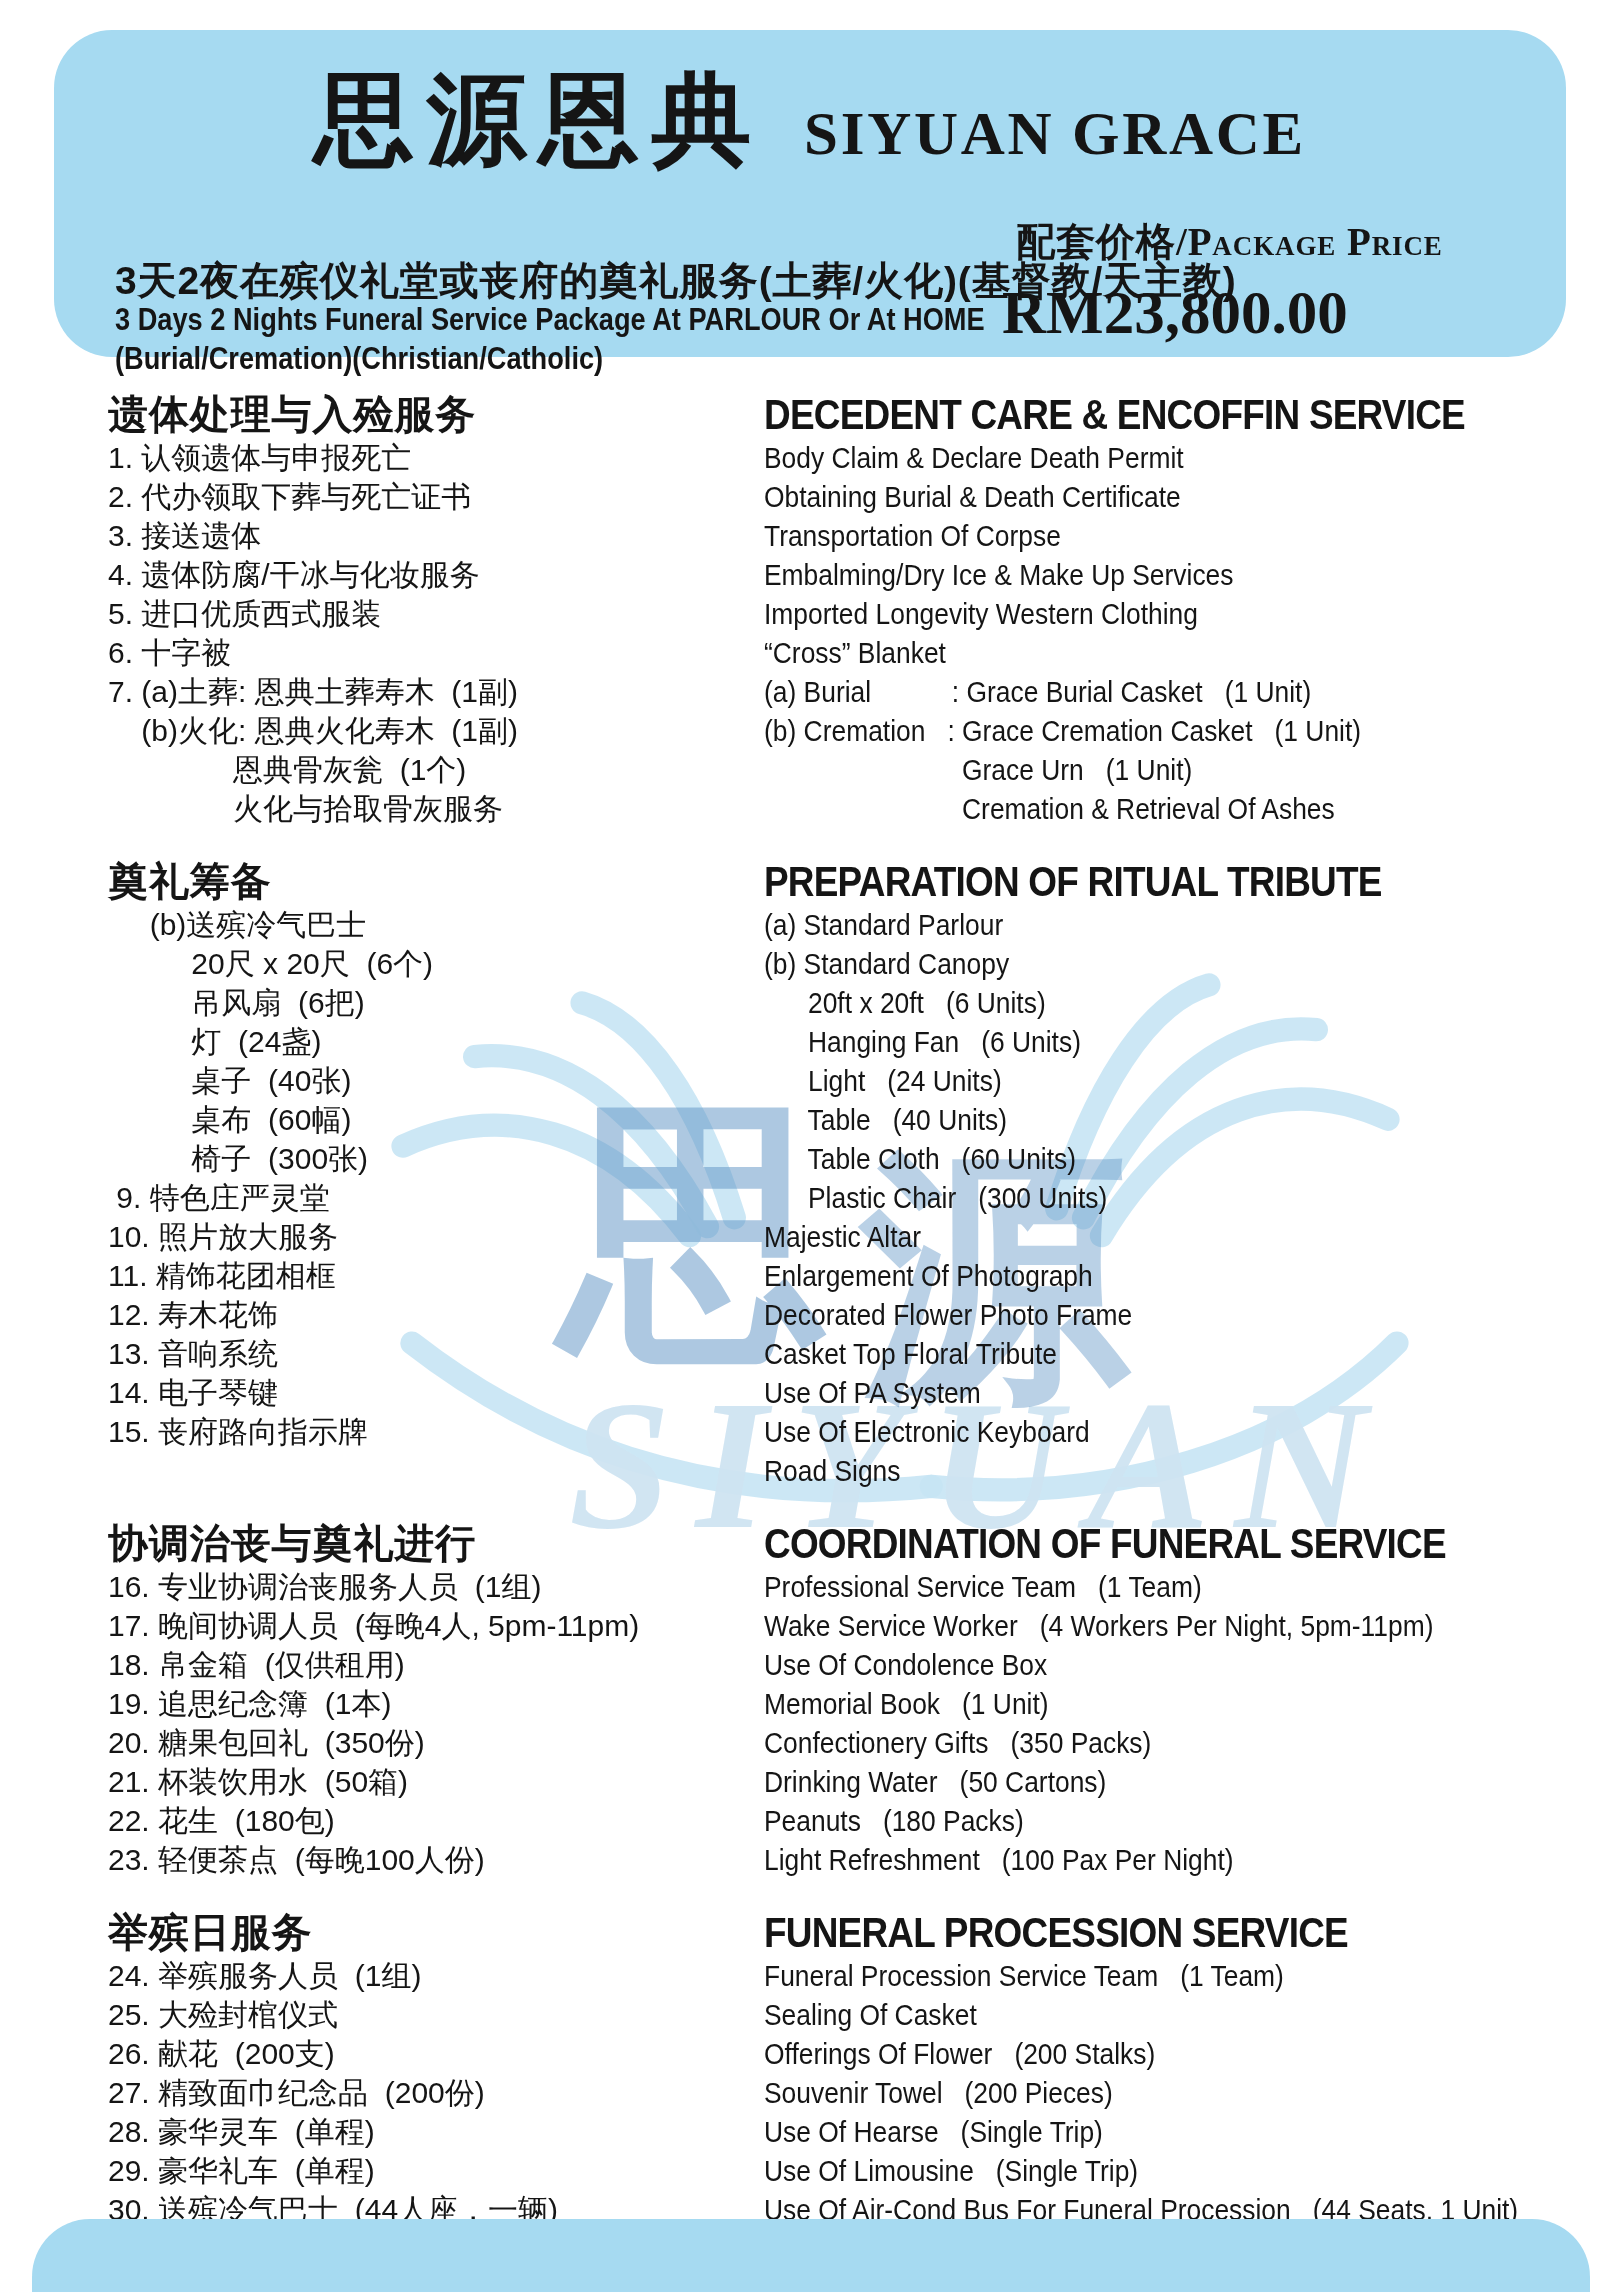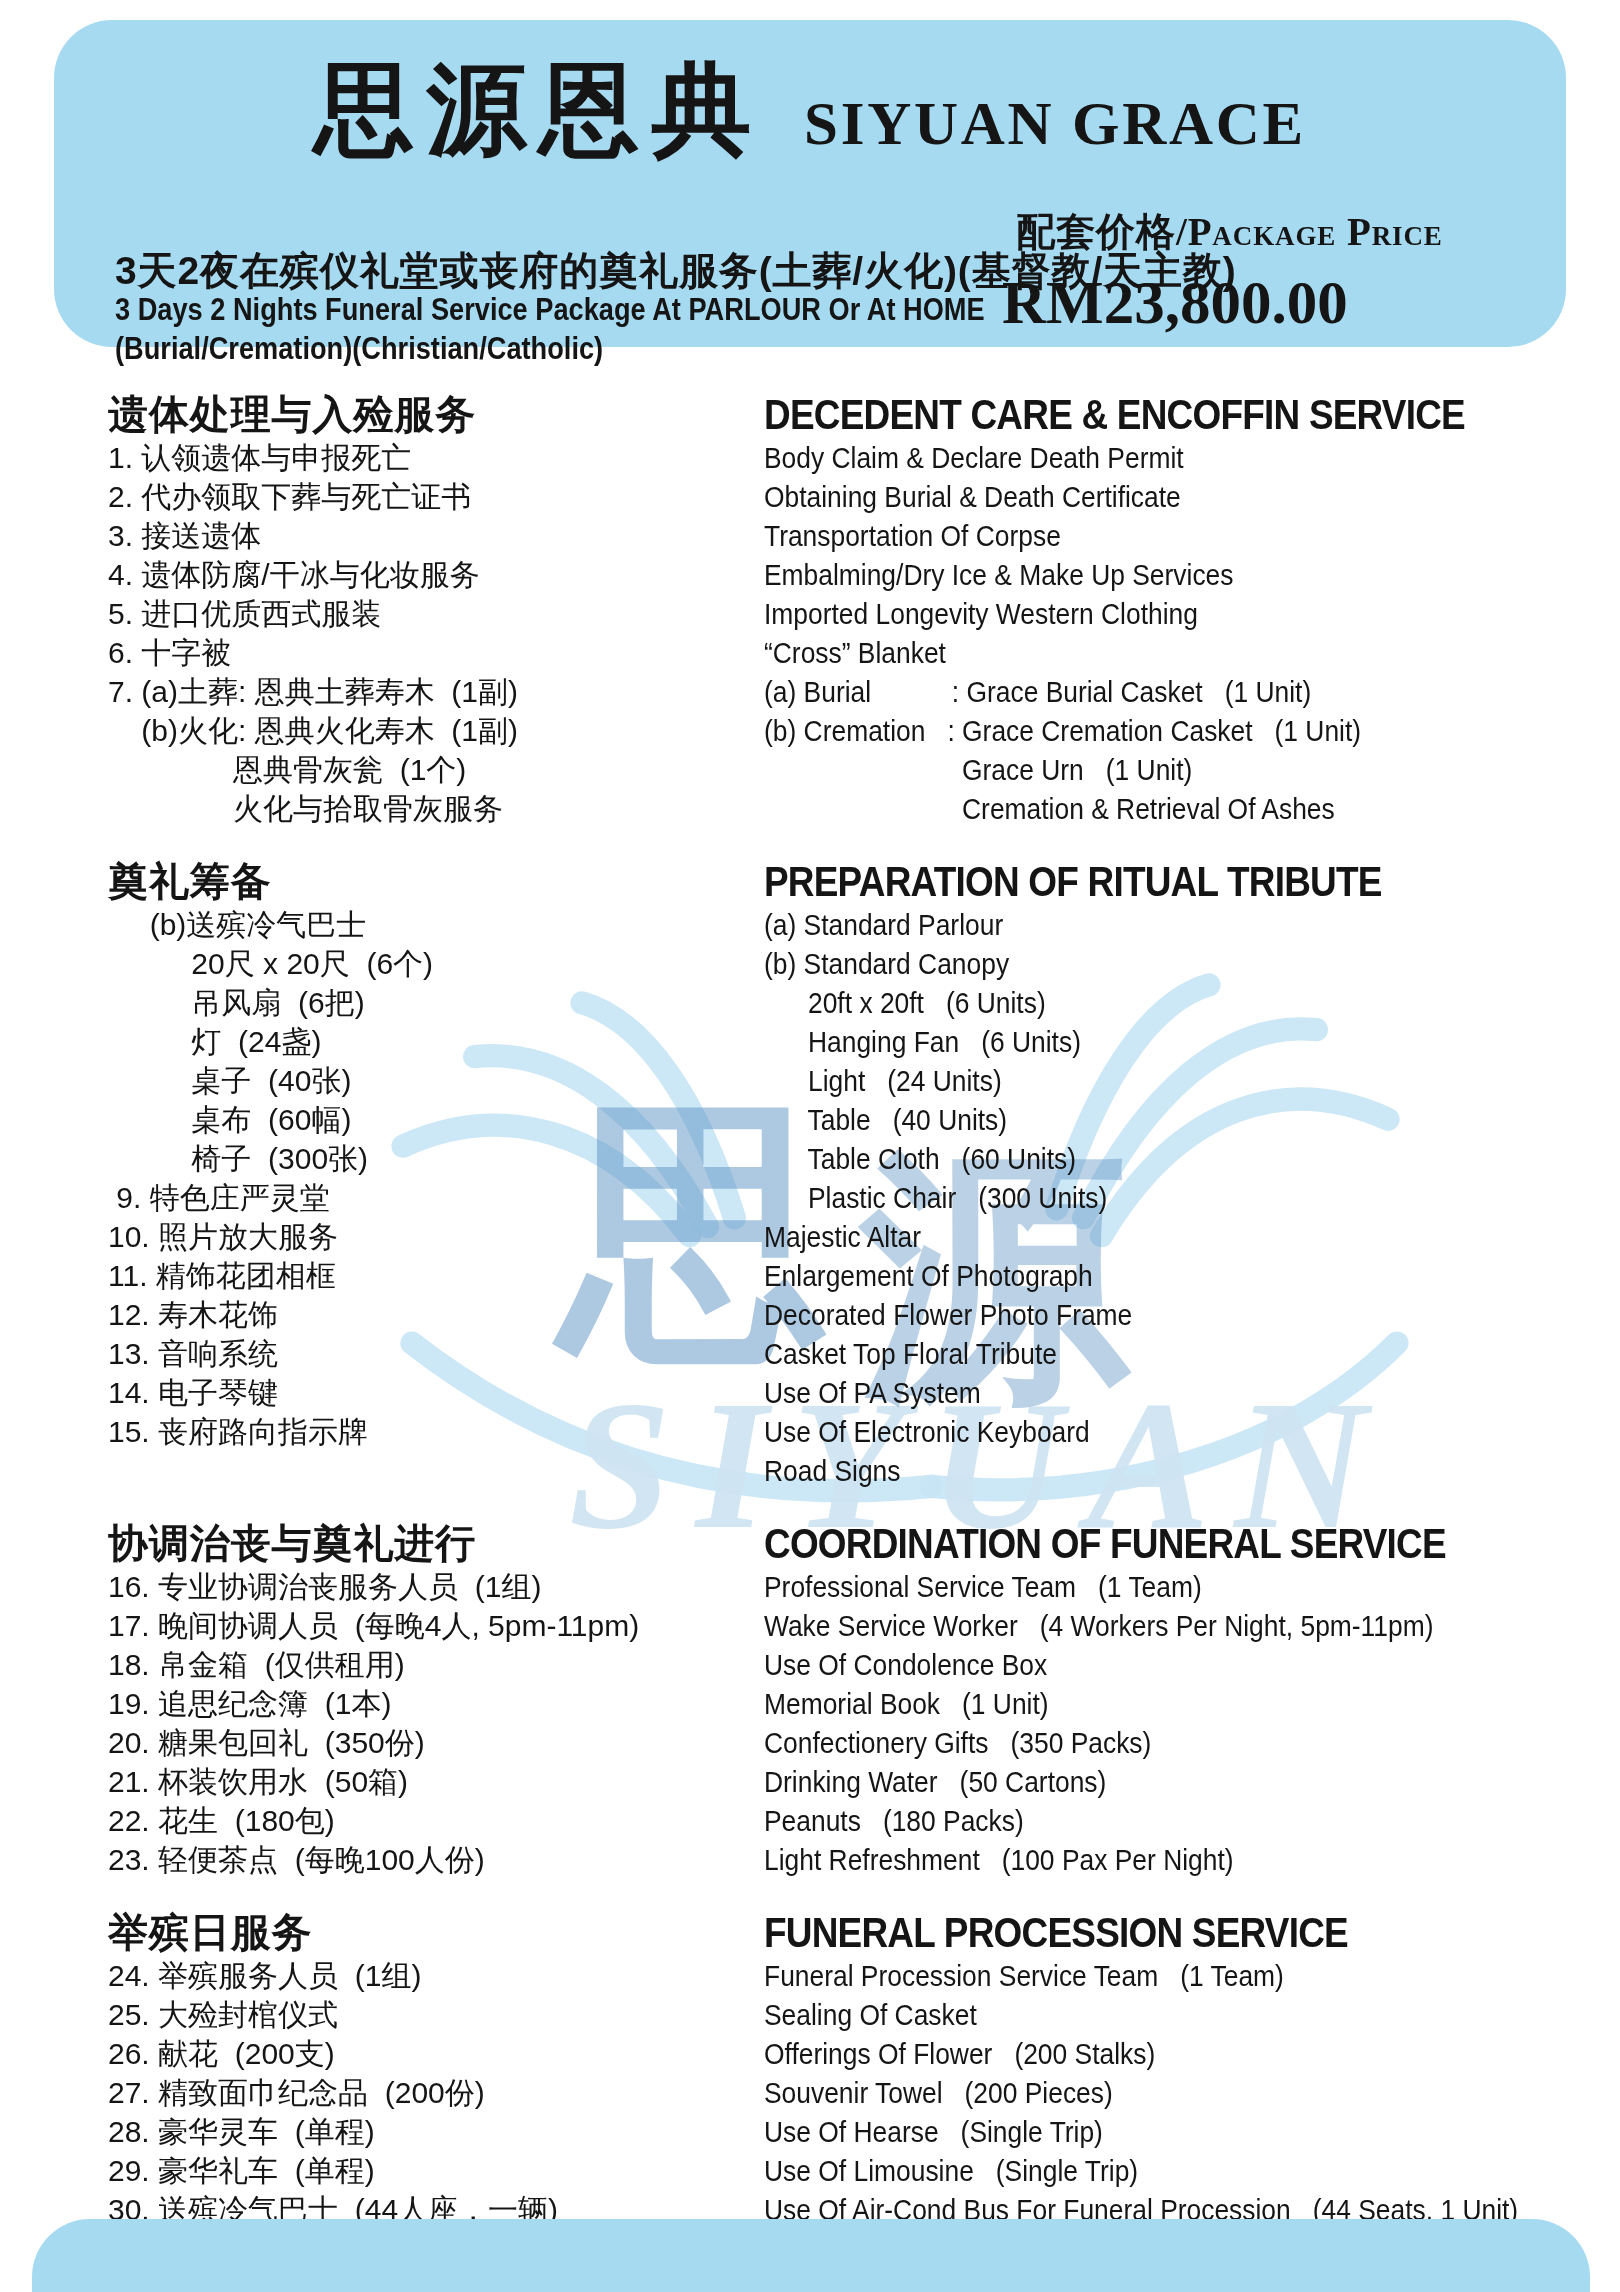--- a/index.html
+++ b/index.html
@@ -2,21 +2,21 @@
 <html style="--card-bg: #a6daf1; --ink: #151515; --wm-stroke: #c6e4f4; --wm-char: #5d93c4; --wm-word: #cfe4f2;font-size:14.3px"><head>
 <meta charset="utf-8">
 <style>
   html,body{margin:0;padding:0;background:#fff;}
   .page{
     position:relative;width:1620px;height:2293px;background:#ffffff;overflow:hidden;
     font-family:"Liberation Sans", sans-serif;color:var(--ink,#151515);
   }
   
   .header-card{
-    position:absolute;left:54px;top:20px;width:1512px;height:327px;
+    position:absolute;left:54px;top:30px;width:1512px;height:327px;
     background:var(--card-bg,#a6daf1);border-radius:58px;z-index:2;
   }
   .title-row{
     position:absolute;left:0;right:0;top:36px;
     display:flex;justify-content:center;align-items:baseline;gap:40px;
   }
   .title-zh{
     font-family:"DejaVu Serif", serif;font-weight:700;font-size:100px;
     letter-spacing:12.5px;line-height:107px;white-space:nowrap;
   }

